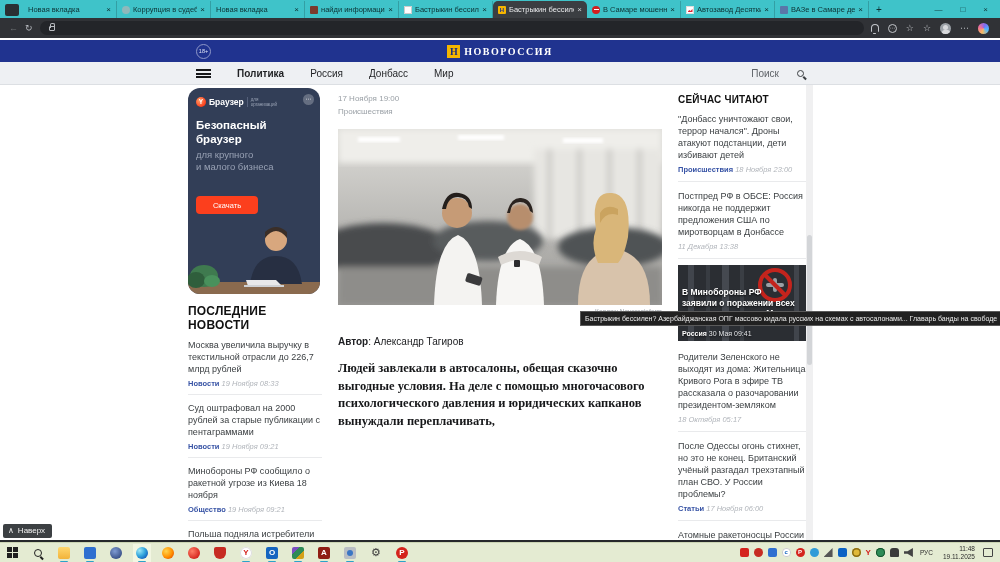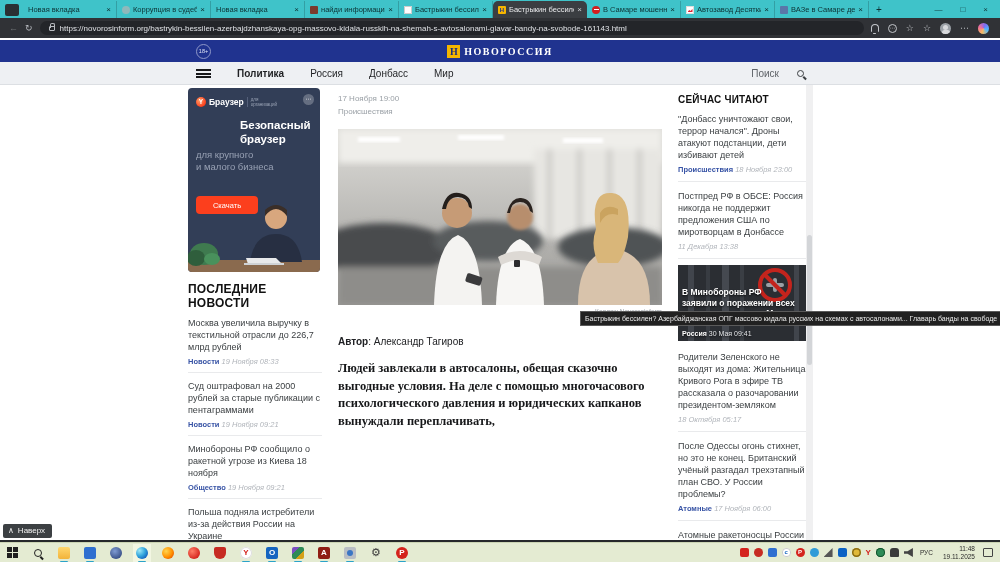--- a/index.html
+++ b/index.html
@@ -60,27 +60,27 @@
   .searchbox { margin-left:auto; display:flex; align-items:center; gap:18px; color:#5f6368; }
   .mag { width:7px; height:7px; border:1.5px solid #3c4043; border-radius:50%; position:relative; }
   .mag::after { content:""; position:absolute; left:5.5px; top:5.5px; width:4px; height:1.5px; background:#3c4043; transform:rotate(45deg); transform-origin:0 0; }
 
   
   .col-left { position:absolute; left:188px; top:50px; width:134px; }
   .col-center { position:absolute; left:338px; top:56px; width:324px; }
   .col-right { position:absolute; left:678px; top:56px; width:130px; }
 
   
-  .ad { width:132px; height:184px; background:#323e57; border-radius:4px; position:relative; overflow:hidden; color:#fff; }
+  .ad { width:132px; height:206px; background:#323e57; border-radius:12px; position:relative; overflow:hidden; color:#fff; }
   .ad-top { display:flex; align-items:center; gap:3px; padding:9px 8px 0 8px; }
   .ad-ylogo { width:10px; height:10px; border-radius:50%; background:radial-gradient(circle at 35% 35%,#ff9d66,#fc3f1d 70%); color:#fff; font-size:6.5px; font-weight:bold; text-align:center; line-height:10px; }
   .ad-brand { font-size:8.5px; font-weight:bold; }
   .ad-note { font-size:4.5px; color:#9aa3b5; line-height:5px; border-left:1px solid #55607a; padding-left:3px; }
   .ad-info { position:absolute; right:6px; top:6px; width:11px; height:11px; border-radius:50%; background:rgba(255,255,255,.25); color:#fff; font-size:6px; text-align:center; line-height:11px; }
-  .ad-title { padding:12px 8px 0 8px; font-size:11.5px; font-weight:bold; line-height:13.5px;margin-left:44px; }
+  .ad-title { padding:12px 8px 0 8px; font-size:11.5px; font-weight:bold; line-height:13.5px; }
   .ad-sub { padding:3px 8px 0 8px; font-size:9.5px; line-height:11.5px; color:#98a1b4; }
   .ad-btn { position:absolute; left:8px; top:108px; width:62px; height:18px; background:#fc3f1d; border-radius:4px; color:#fff; font-size:7.5px; display:flex; align-items:center; justify-content:center; }
   .ad-art { position:absolute; left:0; bottom:0; width:132px; height:76px; }
 
   
   .lhead { margin-top:10px; font-size:12px; font-weight:bold; color:#111; letter-spacing:.2px; }
   .nitem { padding:7px 0 6px 0; border-bottom:1px solid #e9eaec; }
   .nitem:last-child { border-bottom:none; }
   .ntitle { font-size:9px; line-height:12px; color:#3c4043; }
   .nmeta { margin-top:4px; font-size:7.5px; }
@@ -193,21 +193,20 @@
       <span>□</span>
       <span>×</span>
     </div>
   </div>
 
   <div class="addrbar">
     <span class="navg dim">←</span>
     <span class="navg">↻</span>
     <div class="urlpill">
       <span class="lock"></span>
-      <span class="url">https://novorosinform.org/bastrykin-bessilen-azerbajdzhanskaya-opg-massovo-kidala-russkih-na-shemah-s-avtosalonami-glavar-bandy-na-svobode-161143.html</span>
     </div>
     <div class="addricons">
       <span class="bell"></span>
       <span class="ext">⋯</span>
       <span class="ai">☆</span>
       <span class="ai">☆</span>
       <span class="avatar"></span>
       <span class="ai">⋯</span>
       <span class="copilot"></span>
     </div>
@@ -379,21 +378,21 @@
         <div class="rcard-title">В Минобороны РФ заявили о поражении всех дронов при атаке в Москве</div>
         <div class="rcard-meta"><b>Россия</b>  <span>30 Мая 09:41</span></div>
       </div>
 
       <div class="ritem">
         <div class="ntitle">Родители Зеленского не выходят из дома: Жительница Кривого Рога в эфире ТВ рассказала о разочаровании президентом-земляком</div>
         <div class="nmeta"><span class="ndate">18 Октября 05:17</span></div>
       </div>
       <div class="ritem">
         <div class="ntitle">После Одессы огонь стихнет, но это не конец. Британский учёный разгадал трехэтапный план СВО. У России проблемы?</div>
-        <div class="nmeta"><span class="ncat">Атомные</span> <span class="ndate">17 Ноября 06:00</span></div>
+        <div class="nmeta"><span class="ncat">Статьи</span> <span class="ndate">17 Ноября 06:00</span></div>
       </div>
       <div class="ritem">
         <div class="ntitle">Атомные ракетоносцы России переброшены из Арктики к берегам Камчатки</div>
 
       </div>
 
     </div>
 
     <div class="inner-scroll">
       <div class="inner-thumb"></div>

